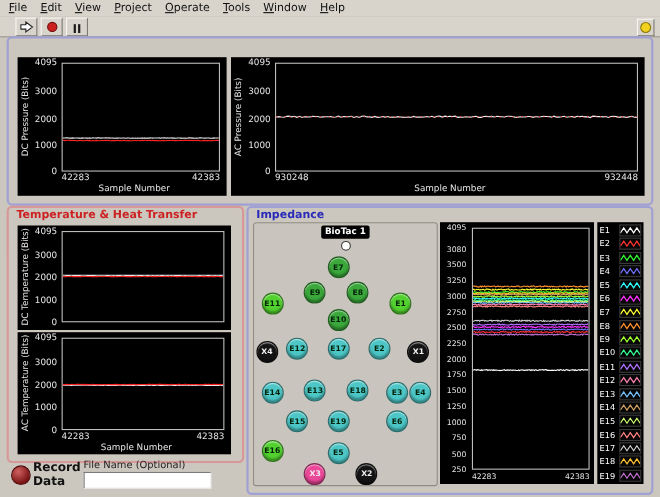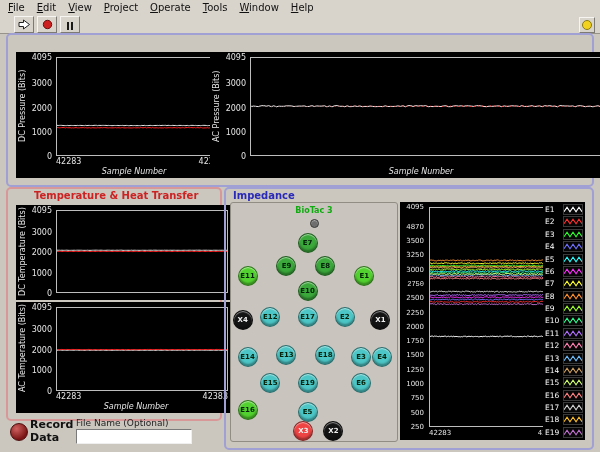--- a/index.html
+++ b/index.html
@@ -21,39 +21,39 @@
   #help-btn{position:absolute;right:5px;top:17px;width:14px;height:14px;background:#d8d4cc;
     border:1px solid;border-color:#f7f5f1 #7d7a74 #7d7a74 #f7f5f1;display:flex;align-items:center;justify-content:center;}
   .bulb{width:8px;height:8px;border-radius:50%;background:#f2d21f;border:1px solid #8a7a10;}
   
   .gpanel{position:absolute;border:2px solid;border-radius:5px;}
   #panel-pv{left:6px;top:33px;width:584px;height:150px;border-color:#a0a0d4;}
   #panel-temp{left:6px;top:187px;width:212px;height:230px;border-color:#d89898;}
   #panel-imp{left:224px;top:187px;width:366px;height:259px;border-color:#a0a0d4;}
   .gtitle{position:absolute;left:7px;top:1px;font-size:10px;font-weight:bold;white-space:nowrap;}
   #panel-pv .gtitle,#panel-imp .gtitle{color:#2a2ab8;}
-  #panel-temp .gtitle{color:#cc2222;margin-left:19px;}
-  
-  .chart{position:absolute;background:#000;color:#e6e6e6;padding-left:24px;}
+  #panel-temp .gtitle{color:#cc2222;}
+  
+  .chart{position:absolute;background:#000;color:#e6e6e6;}
   .ylab{position:absolute;left:1px;top:4px;width:11px;font-size:8px;color:#e6e6e6;
     writing-mode:vertical-rl;transform:rotate(180deg);display:flex;align-items:center;justify-content:center;white-space:nowrap;}
   .yaxis{position:absolute;font-size:8px;}
   .ytick{position:absolute;right:3px;transform:translateY(-50%);white-space:nowrap;}
   .plot{position:absolute;border:1px solid #bdbdbd;background:#000;}
   .plot svg{width:100%;height:100%;display:block;}
   .xaxis{position:absolute;height:9px;font-size:8px;}
   .xstart{position:absolute;left:0;top:0;} .xend{position:absolute;right:0;top:0;}
   .xlab{position:absolute;text-align:center;font-size:8px;height:10px;}
   #chart-dcp{left:8px;top:17px;width:190px;height:126px;}
   #chart-acp{left:202px;top:17px;width:376px;height:126px;}
   #chart-dcp .ylab,#chart-acp .ylab,#chart-act .ylab{bottom:22px;}
   #chart-dcp .yaxis,#chart-acp .yaxis,#chart-act .yaxis{left:12px;width:27px;top:5px;bottom:22px;}
   #chart-dcp .plot,#chart-acp .plot,#chart-act .plot{left:40px;right:6px;top:5px;bottom:22px;}
   #chart-dcp .xaxis,#chart-acp .xaxis,#chart-act .xaxis{left:40px;right:6px;bottom:12px;}
-  #chart-dcp .xlab,#chart-acp .xlab,#chart-act .xlab{left:40px;right:18px;bottom:1px;font-style:italic;}
+  #chart-dcp .xlab,#chart-acp .xlab,#chart-act .xlab{left:40px;right:18px;bottom:1px;}
   #chart-dct{left:8px;top:16px;width:194px;height:95px;}
   #chart-dct .ylab{bottom:6px;}
   #chart-dct .yaxis{left:12px;width:27px;top:5px;bottom:7px;}
   #chart-dct .plot{left:40px;right:6px;top:5px;bottom:7px;}
   #chart-act{left:8px;top:113px;width:194px;height:111px;}
   #chart-imp{left:174px;top:13px;width:140px;height:238px;}
   #chart-imp .yaxis{left:2px;width:25px;top:5px;bottom:13px;font-size:7px;}
   #chart-imp .plot{left:29px;right:4px;top:5px;bottom:13px;}
   #chart-imp .xaxis{left:29px;right:4px;bottom:2px;font-size:7px;}
   
@@ -153,20 +153,24 @@
         <span class="ytick" style="top: 51.16%;">2000</span>
         <span class="ytick" style="top: 75.58%;">1000</span>
         <span class="ytick" style="top: 100%;">0</span>
       </div>
     <div class="plot">
         <svg viewBox="0 0 300 100" preserveAspectRatio="none">
           <polyline points="0.0,50.16 2.2,49.53 4.3,49.86 6.5,50.09 8.6,49.26 10.8,49.03 12.9,49.68 15.1,49.12 17.3,50.18 19.4,49.24 21.6,50.31 23.7,49.68 25.9,49.77 28.1,49.81 30.2,49.27 32.4,49.35 34.5,49.37 36.7,50.03 38.8,49.77 41.0,49.57 43.2,49.60 45.3,49.37 47.5,50.07 49.6,49.90 51.8,49.05 54.0,50.03 56.1,49.41 58.3,49.62 60.4,49.59 62.6,49.23 64.7,50.34 66.9,49.43 69.1,50.32 71.2,49.21 73.4,49.08 75.5,49.78 77.7,49.73 79.9,50.21 82.0,49.30 84.2,50.18 86.3,50.06 88.5,49.45 90.6,49.99 92.8,49.45 95.0,50.24 97.1,49.87 99.3,50.09 101.4,49.56 103.6,49.87 105.8,50.17 107.9,50.08 110.1,49.92 112.2,50.15 114.4,49.30 116.5,50.02 118.7,49.90 120.9,49.94 123.0,49.89 125.2,49.38 127.3,49.87 129.5,49.22 131.7,50.26 133.8,49.18 136.0,49.03 138.1,49.96 140.3,49.07 142.4,49.54 144.6,49.21 146.8,49.44 148.9,49.10 151.1,50.19 153.2,49.99 155.4,50.09 157.6,49.70 159.7,49.89 161.9,50.01 164.0,49.38 166.2,49.25 168.3,50.19 170.5,50.18 172.7,49.41 174.8,49.21 177.0,49.59 179.1,49.29 181.3,49.79 183.5,49.22 185.6,49.34 187.8,49.57 189.9,49.90 192.1,49.19 194.2,49.18 196.4,49.44 198.6,49.99 200.7,50.20 202.9,49.68 205.0,49.83 207.2,49.71 209.4,49.44 211.5,49.35 213.7,50.18 215.8,49.36 218.0,49.90 220.1,49.66 222.3,49.26 224.5,49.44 226.6,49.46 228.8,50.01 230.9,49.07 233.1,49.95 235.3,49.95 237.4,49.61 239.6,49.17 241.7,50.06 243.9,49.65 246.0,49.36 248.2,50.20 250.4,49.12 252.5,49.52 254.7,49.13 256.8,49.73 259.0,49.55 261.2,50.36 263.3,49.06 265.5,49.24 267.6,49.49 269.8,49.43 271.9,49.70 274.1,49.38 276.3,50.25 278.4,49.33 280.6,49.16 282.7,49.52 284.9,50.23 287.1,49.75 289.2,49.76 291.4,50.29 293.5,49.72 295.7,49.17 297.8,50.12 300.0,50.25" fill="none" stroke="#f0f0f0" stroke-width="1" vector-effect="non-scaling-stroke"></polyline>
           <polyline points="0.0,49.58 2.2,49.96 4.3,49.82 6.5,49.51 8.6,49.67 10.8,49.60 12.9,49.44 15.1,49.82 17.3,49.81 19.4,49.90 21.6,49.70 23.7,49.92 25.9,49.57 28.1,49.86 30.2,49.52 32.4,49.79 34.5,49.78 36.7,49.66 38.8,49.96 41.0,49.83 43.2,49.62 45.3,49.61 47.5,49.93 49.6,49.84 51.8,49.67 54.0,49.48 56.1,49.92 58.3,49.71 60.4,49.50 62.6,49.49 64.7,49.96 66.9,49.81 69.1,49.90 71.2,49.95 73.4,49.44 75.5,49.69 77.7,49.69 79.9,49.51 82.0,49.83 84.2,49.56 86.3,49.69 88.5,49.50 90.6,49.54 92.8,49.45 95.0,49.80 97.1,49.92 99.3,49.58 101.4,49.51 103.6,49.96 105.8,49.79 107.9,49.80 110.1,49.82 112.2,49.87 114.4,49.86 116.5,49.55 118.7,49.87 120.9,49.88 123.0,49.82 125.2,49.95 127.3,49.41 129.5,49.56 131.7,49.75 133.8,49.78 136.0,49.87 138.1,49.63 140.3,49.94 142.4,49.65 144.6,49.49 146.8,49.95 148.9,49.75 151.1,49.58 153.2,49.65 155.4,49.94 157.6,49.48 159.7,49.87 161.9,49.92 164.0,49.97 166.2,49.69 168.3,49.41 170.5,49.66 172.7,49.71 174.8,49.84 177.0,49.98 179.1,49.49 181.3,49.51 183.5,49.78 185.6,49.94 187.8,49.93 189.9,49.91 192.1,49.84 194.2,49.42 196.4,49.53 198.6,49.71 200.7,49.94 202.9,49.56 205.0,49.41 207.2,49.50 209.4,49.45 211.5,49.81 213.7,49.92 215.8,49.68 218.0,49.70 220.1,49.77 222.3,49.60 224.5,49.46 226.6,49.91 228.8,49.88 230.9,49.42 233.1,49.46 235.3,49.91 237.4,49.53 239.6,49.88 241.7,49.49 243.9,49.49 246.0,49.52 248.2,49.71 250.4,49.66 252.5,49.64 254.7,49.99 256.8,49.73 259.0,49.54 261.2,49.85 263.3,49.79 265.5,49.93 267.6,49.48 269.8,49.55 271.9,49.77 274.1,49.62 276.3,49.99 278.4,49.52 280.6,49.83 282.7,49.75 284.9,49.95 287.1,49.48 289.2,49.48 291.4,49.63 293.5,49.82 295.7,49.64 297.8,49.44 300.0,49.49" fill="none" stroke="#ff3333" stroke-width="1" vector-effect="non-scaling-stroke" stroke-dasharray="1,3"></polyline>
         </svg>
       </div>
+    <div class="xaxis">
+        <span class="xstart">930248</span>
+        <span class="xend">932448</span>
+      </div>
     <div class="xlab">Sample Number</div>
   </div>
 </div>
 
 <div class="gpanel" id="panel-temp">
   <div class="gtitle">Temperature &amp; Heat Transfer</div>
   <div class="chart" id="chart-dct">
     <div class="ylab">DC Temperature  (Bits)</div>
     <div class="yaxis">
         <span class="ytick" style="top: 0%;">4095</span>
@@ -203,22 +207,22 @@
       </div>
     <div class="xlab">Sample Number</div>
   </div>
 </div>
 
 <div class="gpanel" id="panel-imp">
   <div class="gtitle">Impedance</div>
   <div id="electrode-area">
     <div id="biotac-tabs">
         <div class="tab-cell">
-          <div class="tab-btn" style="color: rgb(17, 170, 17);">BioTac 3</div>
-          <div class="tab-radio"></div>
+          <div class="tab-btn selected" style="color: rgb(255, 255, 255);">BioTac 1</div>
+          <div class="tab-radio on"></div>
         </div>
       </div>
     <div id="electrode-field">
         <div class="electrode green" style="left: 46%; top: 5%; background: rgb(58, 168, 58);">E7</div>
         <div class="electrode green" style="left: 33%; top: 16%; background: rgb(58, 168, 58);">E9</div>
         <div class="electrode green" style="left: 57%; top: 16%; background: rgb(58, 168, 58);">E8</div>
         <div class="electrode bright" style="left: 9%; top: 21%; background: rgb(82, 210, 46);">E11</div>
         <div class="electrode bright" style="left: 81%; top: 21%; background: rgb(82, 210, 46);">E1</div>
         <div class="electrode green" style="left: 46%; top: 28%; background: rgb(58, 168, 58);">E10</div>
         <div class="electrode x" style="left: 6%; top: 42%; background: rgb(20, 20, 20);">X4</div>
@@ -229,32 +233,32 @@
         <div class="electrode cyan" style="left: 9%; top: 60%; background: rgb(76, 198, 198);">E14</div>
         <div class="electrode cyan" style="left: 33%; top: 59%; background: rgb(76, 198, 198);">E13</div>
         <div class="electrode cyan" style="left: 57%; top: 59%; background: rgb(76, 198, 198);">E18</div>
         <div class="electrode cyan" style="left: 79%; top: 60%; background: rgb(76, 198, 198);">E3</div>
         <div class="electrode cyan" style="left: 92%; top: 60%; background: rgb(76, 198, 198);">E4</div>
         <div class="electrode cyan" style="left: 23%; top: 73%; background: rgb(76, 198, 198);">E15</div>
         <div class="electrode cyan" style="left: 46%; top: 73%; background: rgb(76, 198, 198);">E19</div>
         <div class="electrode cyan" style="left: 79%; top: 73%; background: rgb(76, 198, 198);">E6</div>
         <div class="electrode bright" style="left: 9%; top: 86%; background: rgb(82, 210, 46);">E16</div>
         <div class="electrode cyan" style="left: 46%; top: 87%; background: rgb(76, 198, 198);">E5</div>
-        <div class="electrode x" style="left: 33%; top: 96%; background: #ef4444; margin-left: 17px;">X3</div>
+        <div class="electrode x" style="left: 33%; top: 96%; background: #ec4899;">X3</div>
         <div class="electrode x" style="left: 62%; top: 96%; background: rgb(20, 20, 20);">X2</div>
       </div>
   </div>
   <div class="chart" id="chart-imp">
     <div class="yaxis">
         <span class="ytick" style="top: 0%;">4095</span>
-        <span class="ytick" style="top: 8.97269%;">4870</span>
+        <span class="ytick" style="top: 8.97269%;">3080</span>
         <span class="ytick" style="top: 15.4746%;">3500</span>
         <span class="ytick" style="top: 21.9766%;">3250</span>
         <span class="ytick" style="top: 28.4785%;">3000</span>
-        <span class="ytick" style="top: 34.9805%; font-family: Liberation Mono, monospace;">2750</span>
+        <span class="ytick" style="top: 34.9805%;">2750</span>
         <span class="ytick" style="top: 41.4824%;">2500</span>
         <span class="ytick" style="top: 47.9844%;">2250</span>
         <span class="ytick" style="top: 54.4863%;">2000</span>
         <span class="ytick" style="top: 60.9883%;">1750</span>
         <span class="ytick" style="top: 67.4902%;">1500</span>
         <span class="ytick" style="top: 73.9922%;">1250</span>
         <span class="ytick" style="top: 80.4941%;">1000</span>
         <span class="ytick" style="top: 86.9961%;">750</span>
         <span class="ytick" style="top: 93.498%;">500</span>
         <span class="ytick" style="top: 100%;">250</span>

